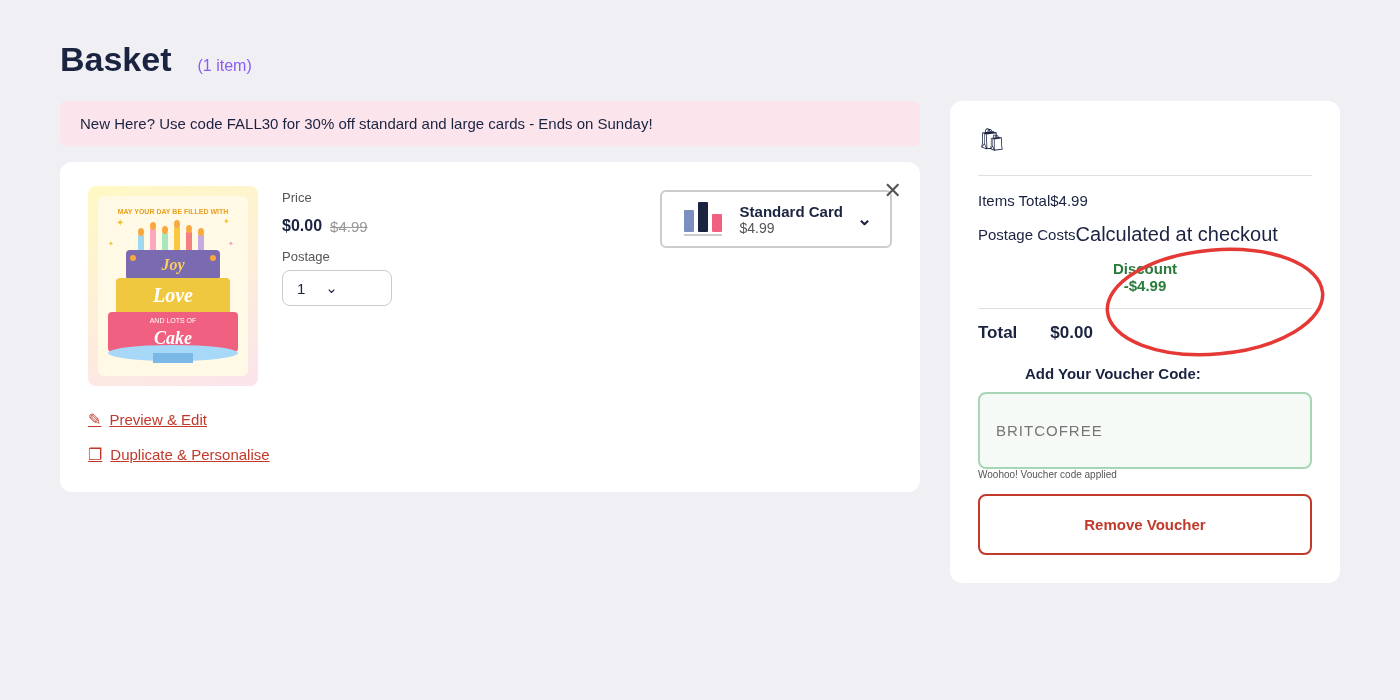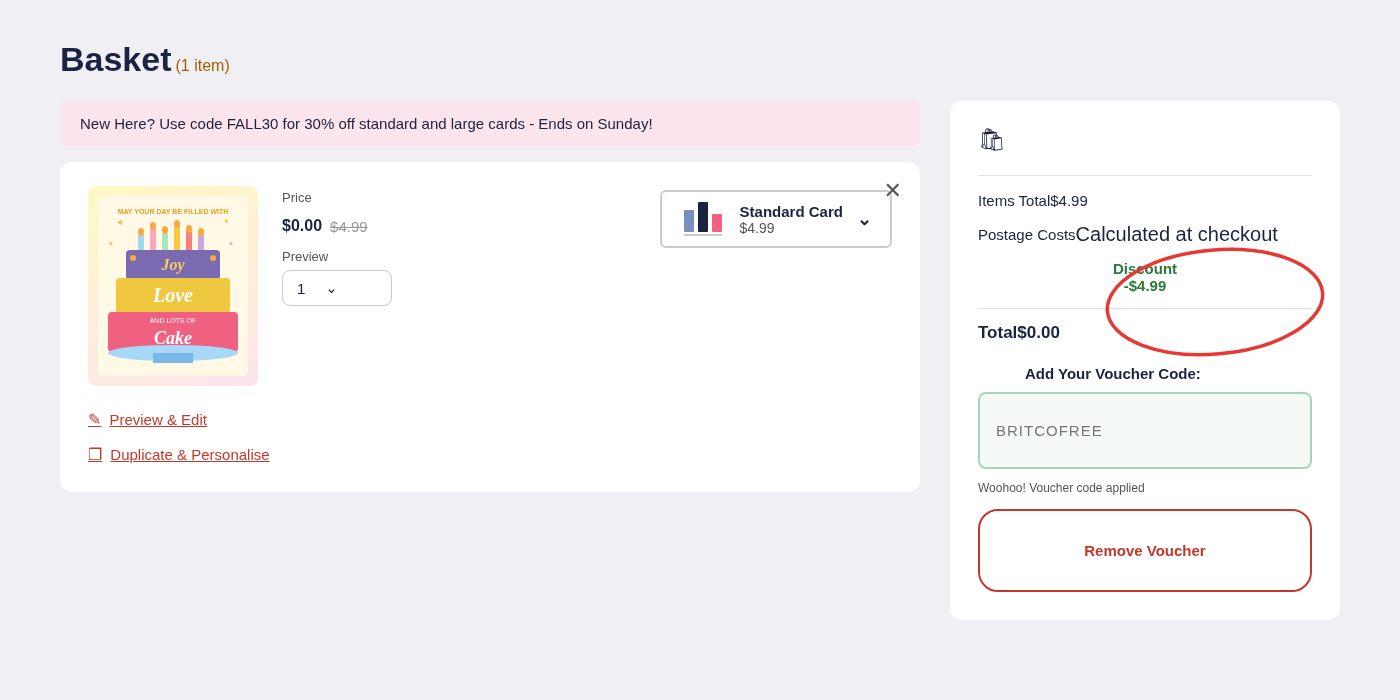--- a/index.html
+++ b/index.html
@@ -7,33 +7,33 @@
       background: #f0eff4;
       font-family: 'Helvetica Neue', Helvetica, Arial, sans-serif;
       color: #1a2340;
       min-height: 700px;
       padding: 40px 60px;
     }
 
     .page-header {
       display: flex;
       align-items: baseline;
-      gap: 4px;
+      gap: 26px;
       margin-bottom: 22px;
     }
 
     .page-title {
       font-size: 34px;
       font-weight: 800;
       color: #1a2340;
     }
 
     .item-count {
       font-size: 16px;
-      color: #a16207;
+      color: #8b5cf6;
       font-weight: 400;
     }
 
     .main-layout {
       display: flex;
       gap: 30px;
       align-items: flex-start;
     }
 
     .left-panel {
@@ -264,20 +264,21 @@
       font-weight: 600;
       font-size: 15px;
     }
 
     .summary-row.total {
       font-weight: 700;
       font-size: 17px;
       border-top: 1px solid #e0e0e0;
       padding-top: 14px;
       margin-top: 4px;
+      gap: 33px;
     }
 
     .postage-value {
       color: #1a2340;
       font-size: 20px;
     }
 
     
     .discount-total-wrapper {
       position: relative;
@@ -308,35 +309,35 @@
       border-radius: 8px;
       padding: 28px 16px;
       font-size: 15px;
       color: #aaa;
       background: #f5faf7;
       outline: none;
       letter-spacing: 1px;
     }
 
     .voucher-applied-text {
-      font-size: 12px;
+      font-size: 10px;
       color: #555;
-      margin-top: 12px;
+      margin-top: 0;
       margin-bottom: 14px;
     }
 
     .remove-voucher-btn {
       width: 100%;
       border: 2px solid #c0392b;
-      border-radius: 20px;
+      border-radius: 8px;
       background: #fff;
       color: #c0392b;
       font-size: 15px;
       font-weight: 600;
-      padding: 31px;
+      padding: 20px;
       cursor: pointer;
       text-align: center;
     }
 
     .item-top-row {
       display: flex;
       gap: 24px;
       align-items: flex-start;
     }
   </style>
@@ -404,21 +405,21 @@
             <rect x="55" y="157" width="40" height="10" fill="#7ab8e8"></rect>
           </svg>
         </div>
 
         <div class="item-details">
           <div class="price-label">Price</div>
           <div class="price-row">
             <span class="price-current">$0.00</span>
             <span class="price-original">$4.99</span>
           </div>
-          <div class="quantity-label">Preview</div>
+          <div class="quantity-label">Postage</div>
           <div class="quantity-select">
             <span>1</span>
             <span>⌄</span>
           </div>
         </div>
 
         <div class="card-type-selector">
 
           <svg class="card-type-icon" viewBox="0 0 46 46" xmlns="http://www.w3.org/2000/svg">
             <rect x="4" y="14" width="10" height="22" fill="#7a8fc0" rx="1"></rect>

